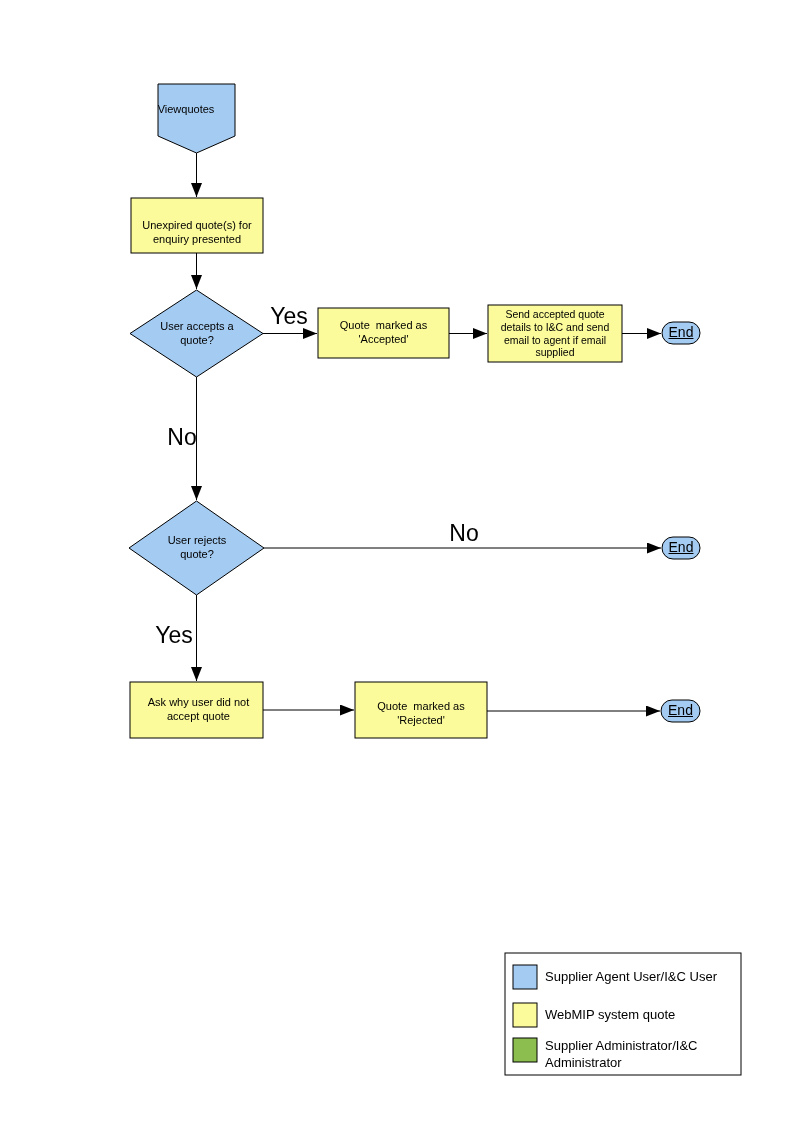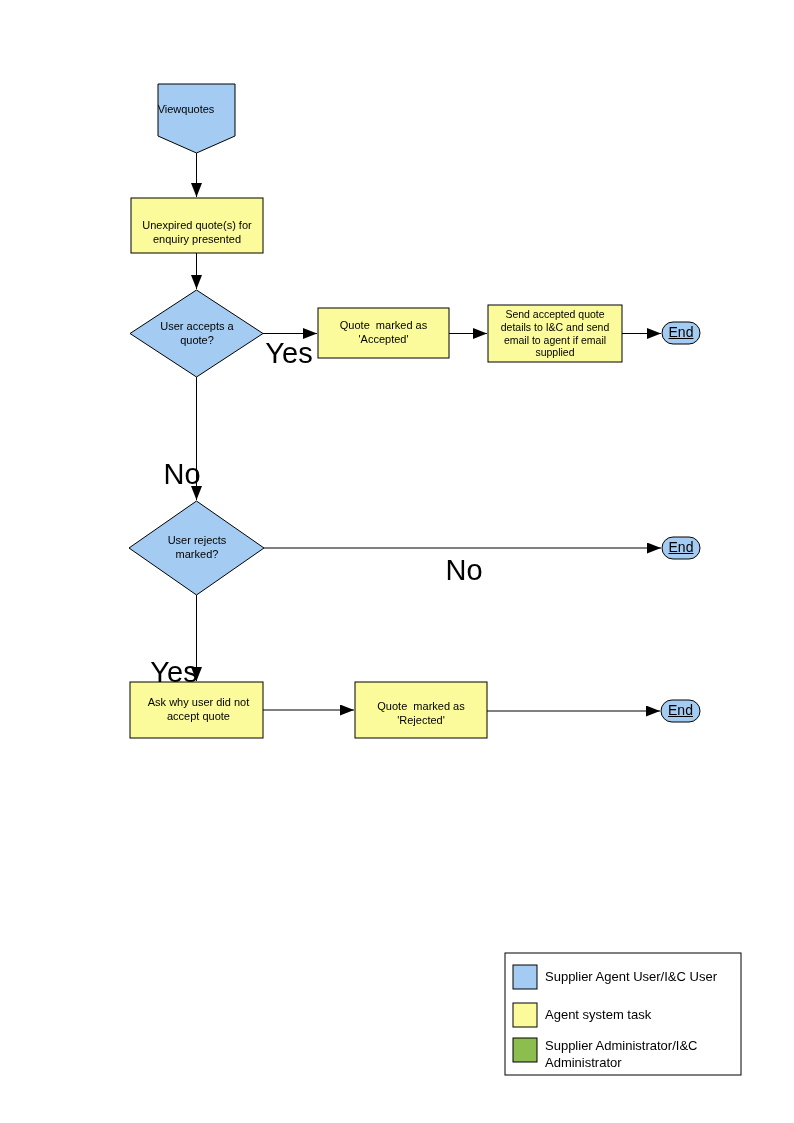--- a/index.html
+++ b/index.html
@@ -16,23 +16,22 @@
     position:absolute;
     display:flex;align-items:center;justify-content:center;
     text-align:center;
     font-size:11px;line-height:1.25;
     box-sizing:border-box;
   }
   .pre{white-space:pre-wrap;}
   .edge-lbl{
     position:absolute;
     display:flex;align-items:center;justify-content:center;
-    font-size:29px;line-height:1;
+    font-size:23px;line-height:1;
     letter-spacing:0px;
-    margin-top:37px;
   }
   .send-lbl{font-size:10.5px;line-height:1.22;padding:16px 8px;}
   .pad{padding:0 8px;}
   .end-lbl{font-size:14px;text-decoration:underline;}
   .legend-lbl{
     position:absolute;
     display:flex;align-items:center;
     text-align:left;
     font-size:13px;line-height:1.3;
   }
@@ -83,37 +82,37 @@
   <div class="lbl pad" style="left:131px;top:198px;width:132px;height:69px;">Unexpired quote(s) for enquiry presented</div>
 
   <div class="lbl" style="left:151px;top:290px;width:92px;height:87px;">User accepts a quote?</div>
 
   <div class="lbl pre pad" style="left:318px;top:308px;width:131px;height:50px;">Quote  marked as 'Accepted'</div>
 
   <div class="lbl send-lbl" style="left:488px;top:305px;width:134px;height:57px;">Send accepted quote details to I&amp;C and send email to agent if email supplied</div>
 
   <div class="lbl end-lbl" style="left:662px;top:322px;width:38px;height:22px;">End</div>
 
-  <div class="lbl" style="left:156px;top:501px;width:82px;height:94px;">User rejects marked?</div>
+  <div class="lbl" style="left:156px;top:501px;width:82px;height:94px;">User rejects quote?</div>
 
   <div class="lbl end-lbl" style="left:662px;top:537px;width:38px;height:22px;">End</div>
 
   <div class="lbl pad" style="left:130px;top:682px;width:133px;height:56px;padding-left:12px;">Ask why user did not accept quote</div>
 
   <div class="lbl pre pad" style="left:355px;top:682px;width:132px;height:64px;">Quote  marked as 'Rejected'</div>
 
   <div class="lbl end-lbl" style="left:661px;top:700px;width:39px;height:22px;">End</div>
 
   <div class="edge-lbl" style="left:264px;top:301px;width:50px;height:30px;">Yes</div>
 
   <div class="edge-lbl" style="left:161px;top:422px;width:42px;height:30px;">No</div>
 
   <div class="edge-lbl" style="left:441px;top:518px;width:46px;height:30px;">No</div>
 
   <div class="edge-lbl" style="left:146px;top:620px;width:56px;height:30px;">Yes</div>
 
   <div class="legend-lbl" style="left:545px;top:965px;width:192px;height:24px;text-align:right;">Supplier Agent User/I&amp;C User</div>
 
-  <div class="legend-lbl" style="left:545px;top:1003px;width:192px;height:24px;">Agent system task</div>
+  <div class="legend-lbl" style="left:545px;top:1003px;width:192px;height:24px;">WebMIP system quote</div>
 
   <div class="legend-lbl" style="left:545px;top:1038px;width:185px;height:36px;align-items:flex-start;">Supplier Administrator/I&amp;C Administrator</div>
 
 </div>
 
 </body></html>

